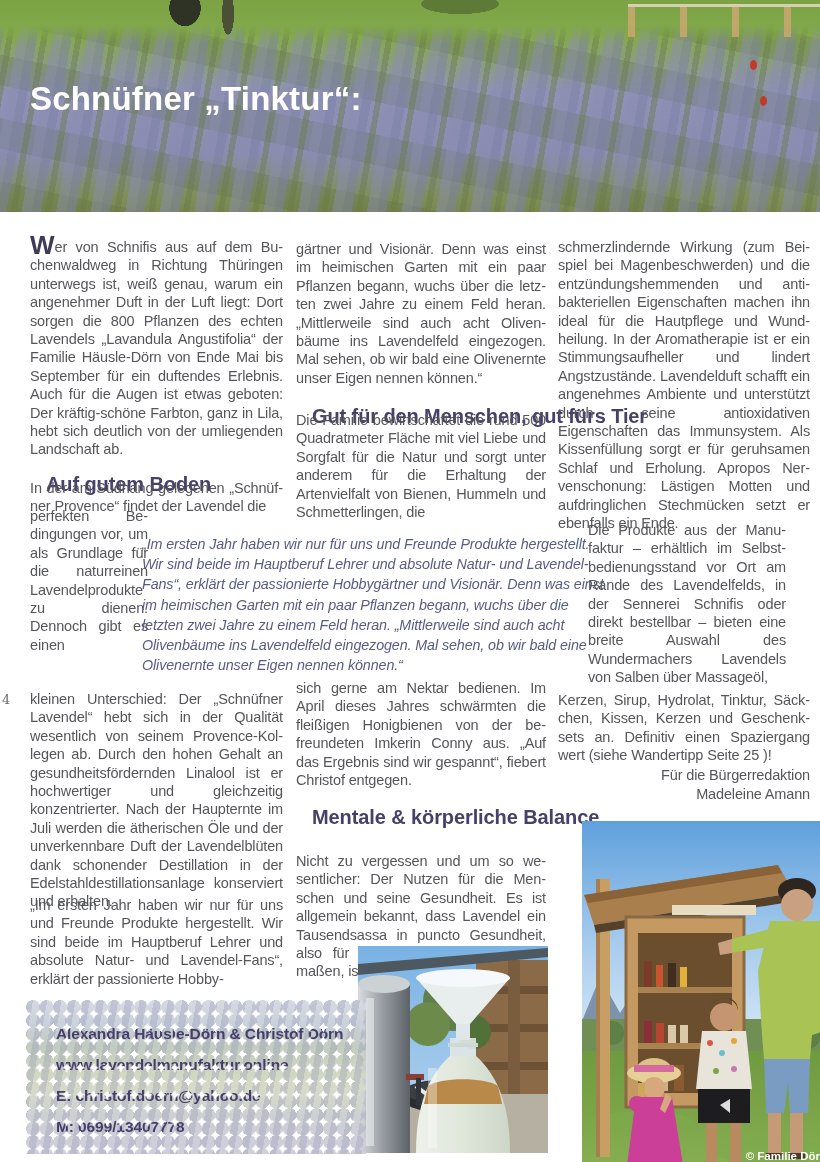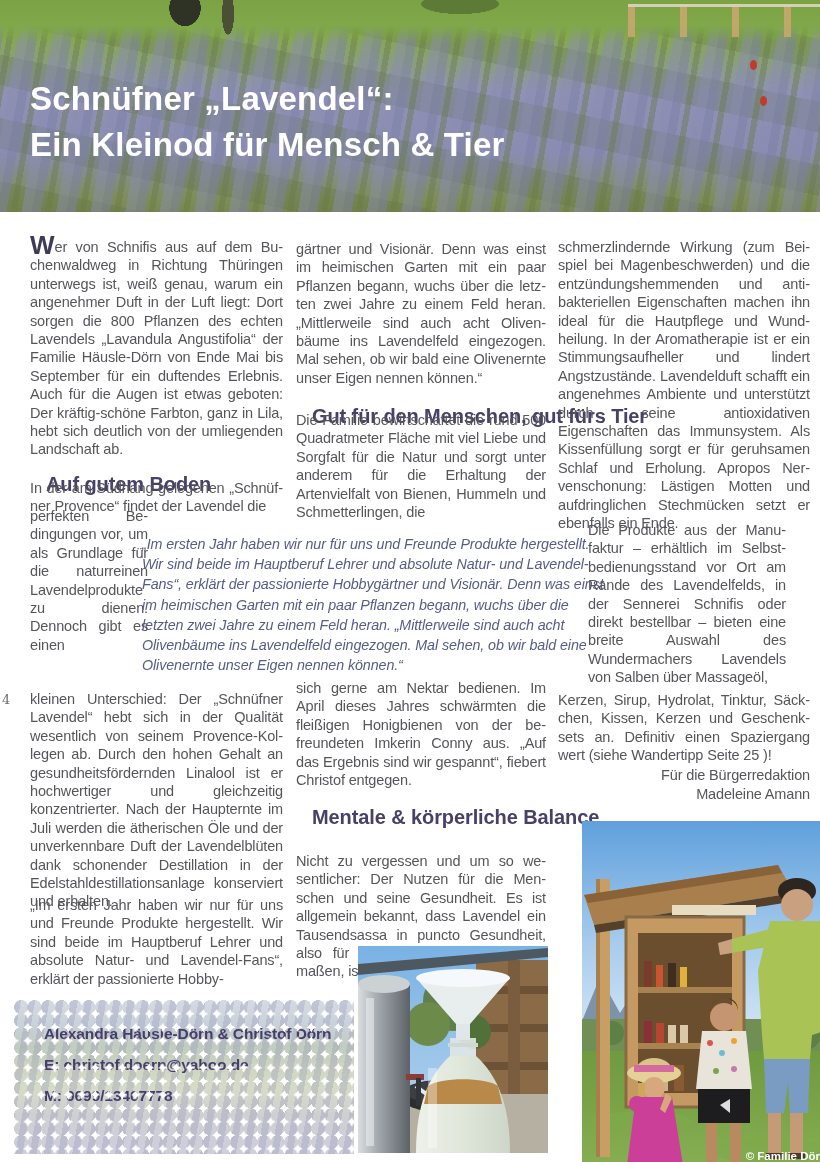--- a/index.html
+++ b/index.html
@@ -89,21 +89,21 @@
   .credit{left:558px;top:766px;width:252px;text-align:right;line-height:18.5px;}
   .credit span{display:block;}
 
   
   .funnel{position:absolute;left:358px;top:946px;width:190px;height:207px;margin:0;}
   .family{position:absolute;left:558px;top:805px;width:254px;height:348px;margin:16px;padding-left:8px;}
   figure svg{display:block;width:100%;height:100%;}
 
   
   .stamp{
-    position:absolute;left:14px;top:1000px;width:340px;height:154px;
+    position:absolute;left:26px;top:1000px;width:340px;height:154px;
     box-sizing:border-box;padding:24px 0 0 30px;
     background:
       repeating-linear-gradient(100deg, rgba(140,142,178,.28) 0 7px, rgba(255,255,255,0) 7px 14px),
       linear-gradient(180deg,#d6dae2 0%,#c9d1da 16%,#c2cbc0 30%,#cfd7c2 46%,#d5dbc8 58%,#cdd0d2 75%,#cfcedd 100%);
     -webkit-mask:radial-gradient(7px at 7px 7px,#000 98%,rgba(0,0,0,0)) 0 0/13.5px 13.5px;
             mask:radial-gradient(7px at 7px 7px,#000 98%,rgba(0,0,0,0)) 0 0/13.5px 13.5px;
   }
   .stamp div{
     font-weight:700;font-size:15.5px;line-height:19px;color:#453e6b;
     margin-bottom:12px;letter-spacing:-.1px;
@@ -113,22 +113,21 @@
 <body>
 
 <div class="page">
 
   <header class="hero">
     <div class="hero-top"></div>
     <div class="hero-fence"></div>
     <div class="poppy a"></div>
     <div class="poppy b"></div>
     <h1 class="hero-title">
-      <span>Schnüfner „Lavendel“:</span>
-      <span>Ein Kleinod für Mensch &amp; Tier</span>
+      <span>Schnüfner „Tinktur“:</span>
     </h1>
   </header>
 
   <div class="pagenum">4</div>
 
   <section>
     <p class="bt c1p1"><span class="dropcap">W</span><span>er von Schnifis aus auf dem Bu­chenwaldweg in Richtung Thüringen unterwegs ist, weiß genau, warum ein angenehmer Duft in der Luft liegt: Dort sorgen die 800 Pflanzen des ech­ten Lavendels „Lavandula Angustifo­lia“ der Familie Häusle-Dörn von Ende Mai bis September für ein duftendes Erlebnis. Auch für die Augen ist etwas geboten: Der kräftig-schöne Farb­ton, ganz in Lila, hebt sich deutlich von der umliegenden Landschaft ab.</span></p>
     <h2 class="hd c1h1">Auf gutem Boden</h2>
     <p class="bt c1p2a">In der am Südhang gelegenen „Schnüf­ner Provence“ findet der Lavendel die</p>
     <p class="bt c1p2b">perfekten Be­dingungen vor, um als Grund­lage für die natur­reinen Laven­del­produkte zu dienen. Dennoch gibt es einen</p>
@@ -280,17 +279,18 @@
       <rect x="56" y="262" width="7" height="24" fill="#cfa75c"></rect>
       <path d="M54 276 L90 276 L101 344 L45 344 Z" fill="#cc3f98"></path>
       <circle cx="55" cy="283" r="8" fill="#cc3f98"></circle>
       <polygon points="78,288 84,272 90,277 83,292" fill="#d7a87e"></polygon>
       <text x="245" y="339" text-anchor="end" font-size="11.5" font-weight="bold" fill="#ffffff">© Familie Dörn</text>
     </svg>
   </figure>
 
   <aside class="stamp">
     <div>Alexandra Häusle-Dörn &amp; Christof Dörn</div>
+    <div>www.lavendelmanufaktur.online</div>
     <div>E: christof.doern@yahoo.de</div>
     <div>M: 0699/13407778</div>
   </aside>
 
 </div>
 
 </body></html>

